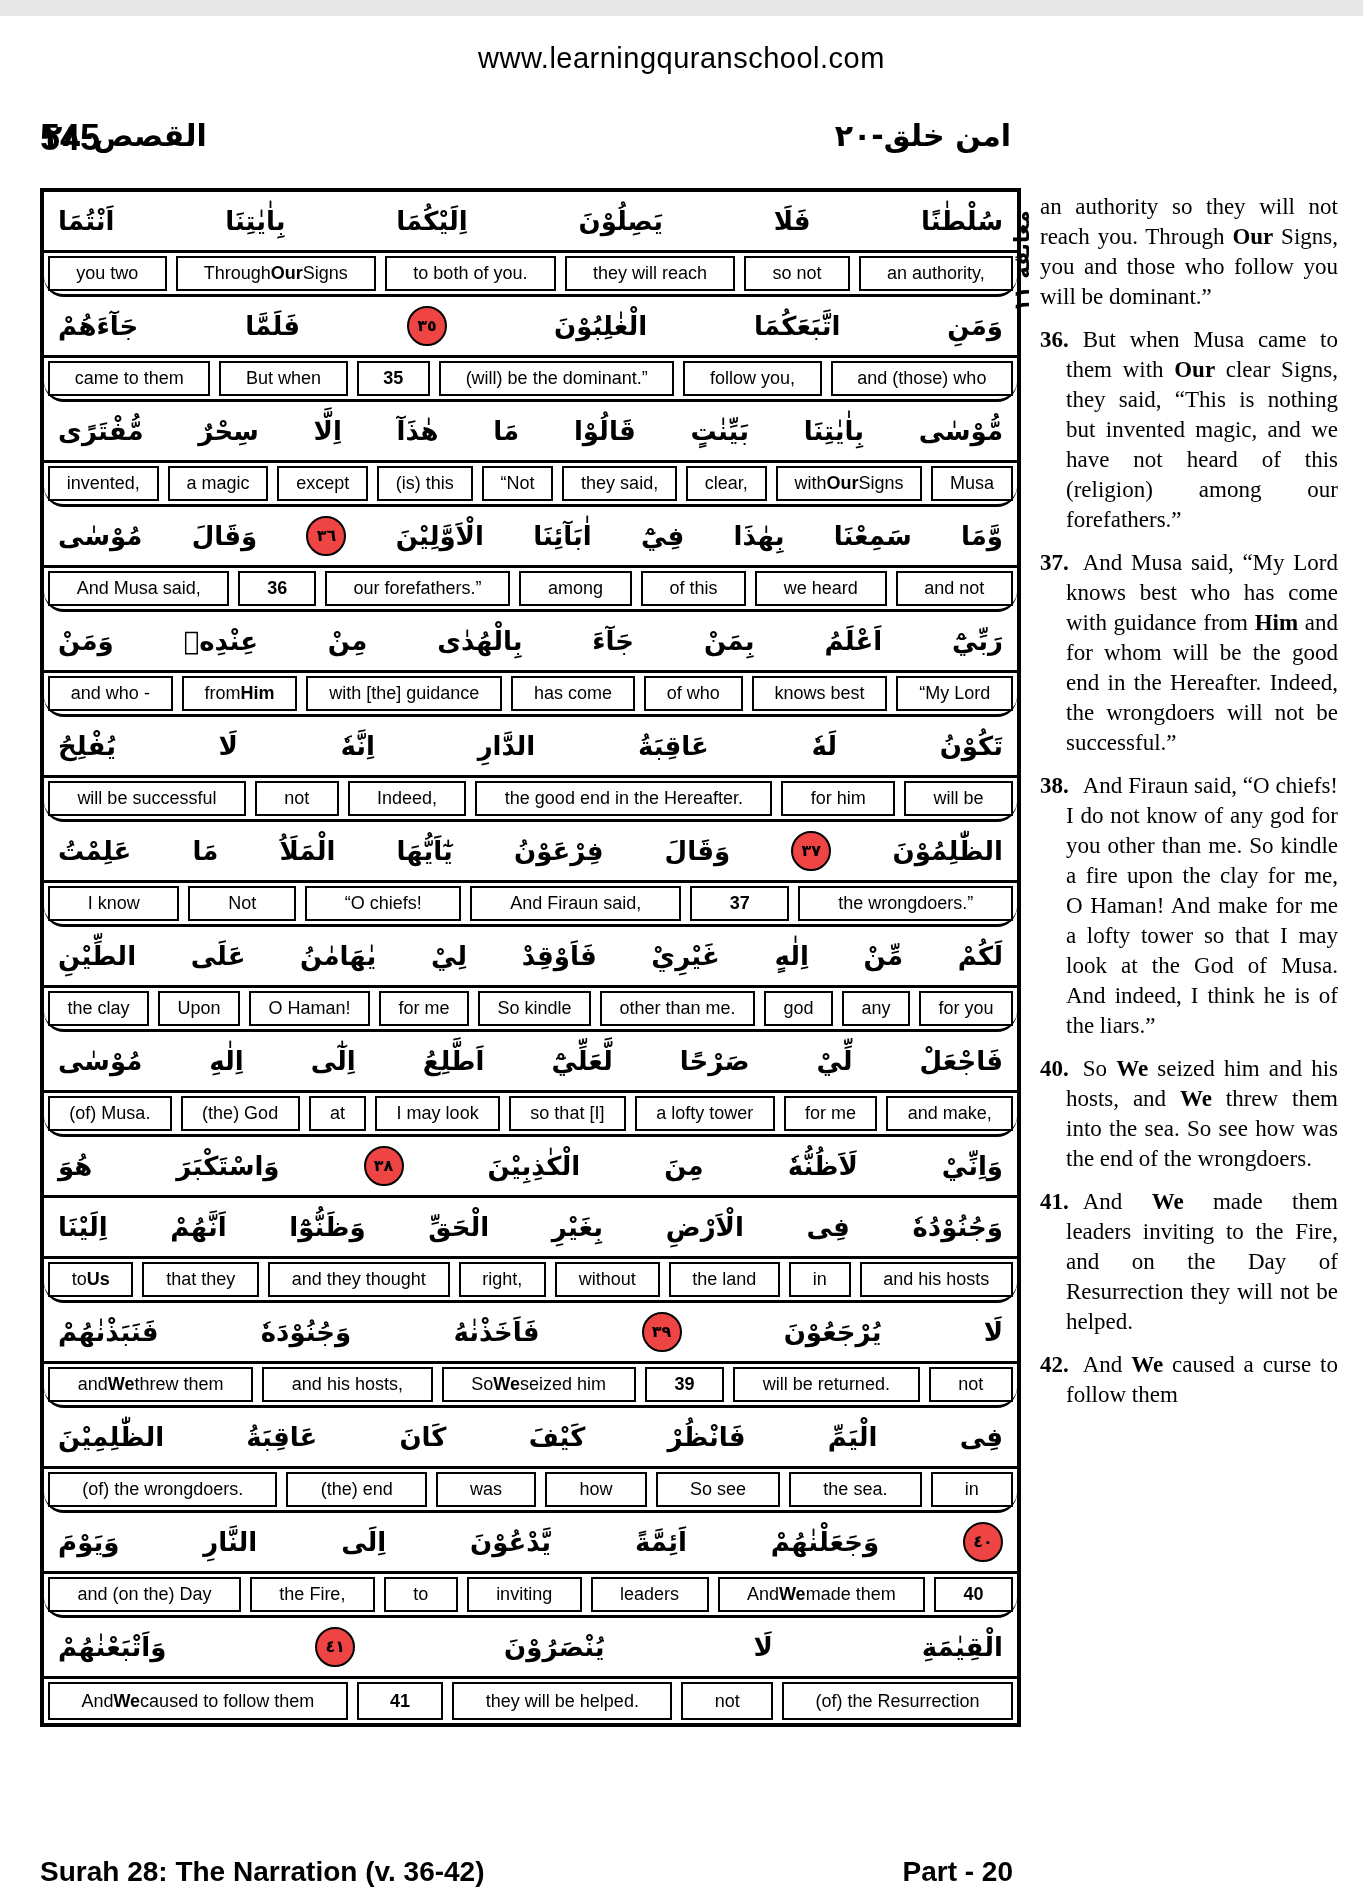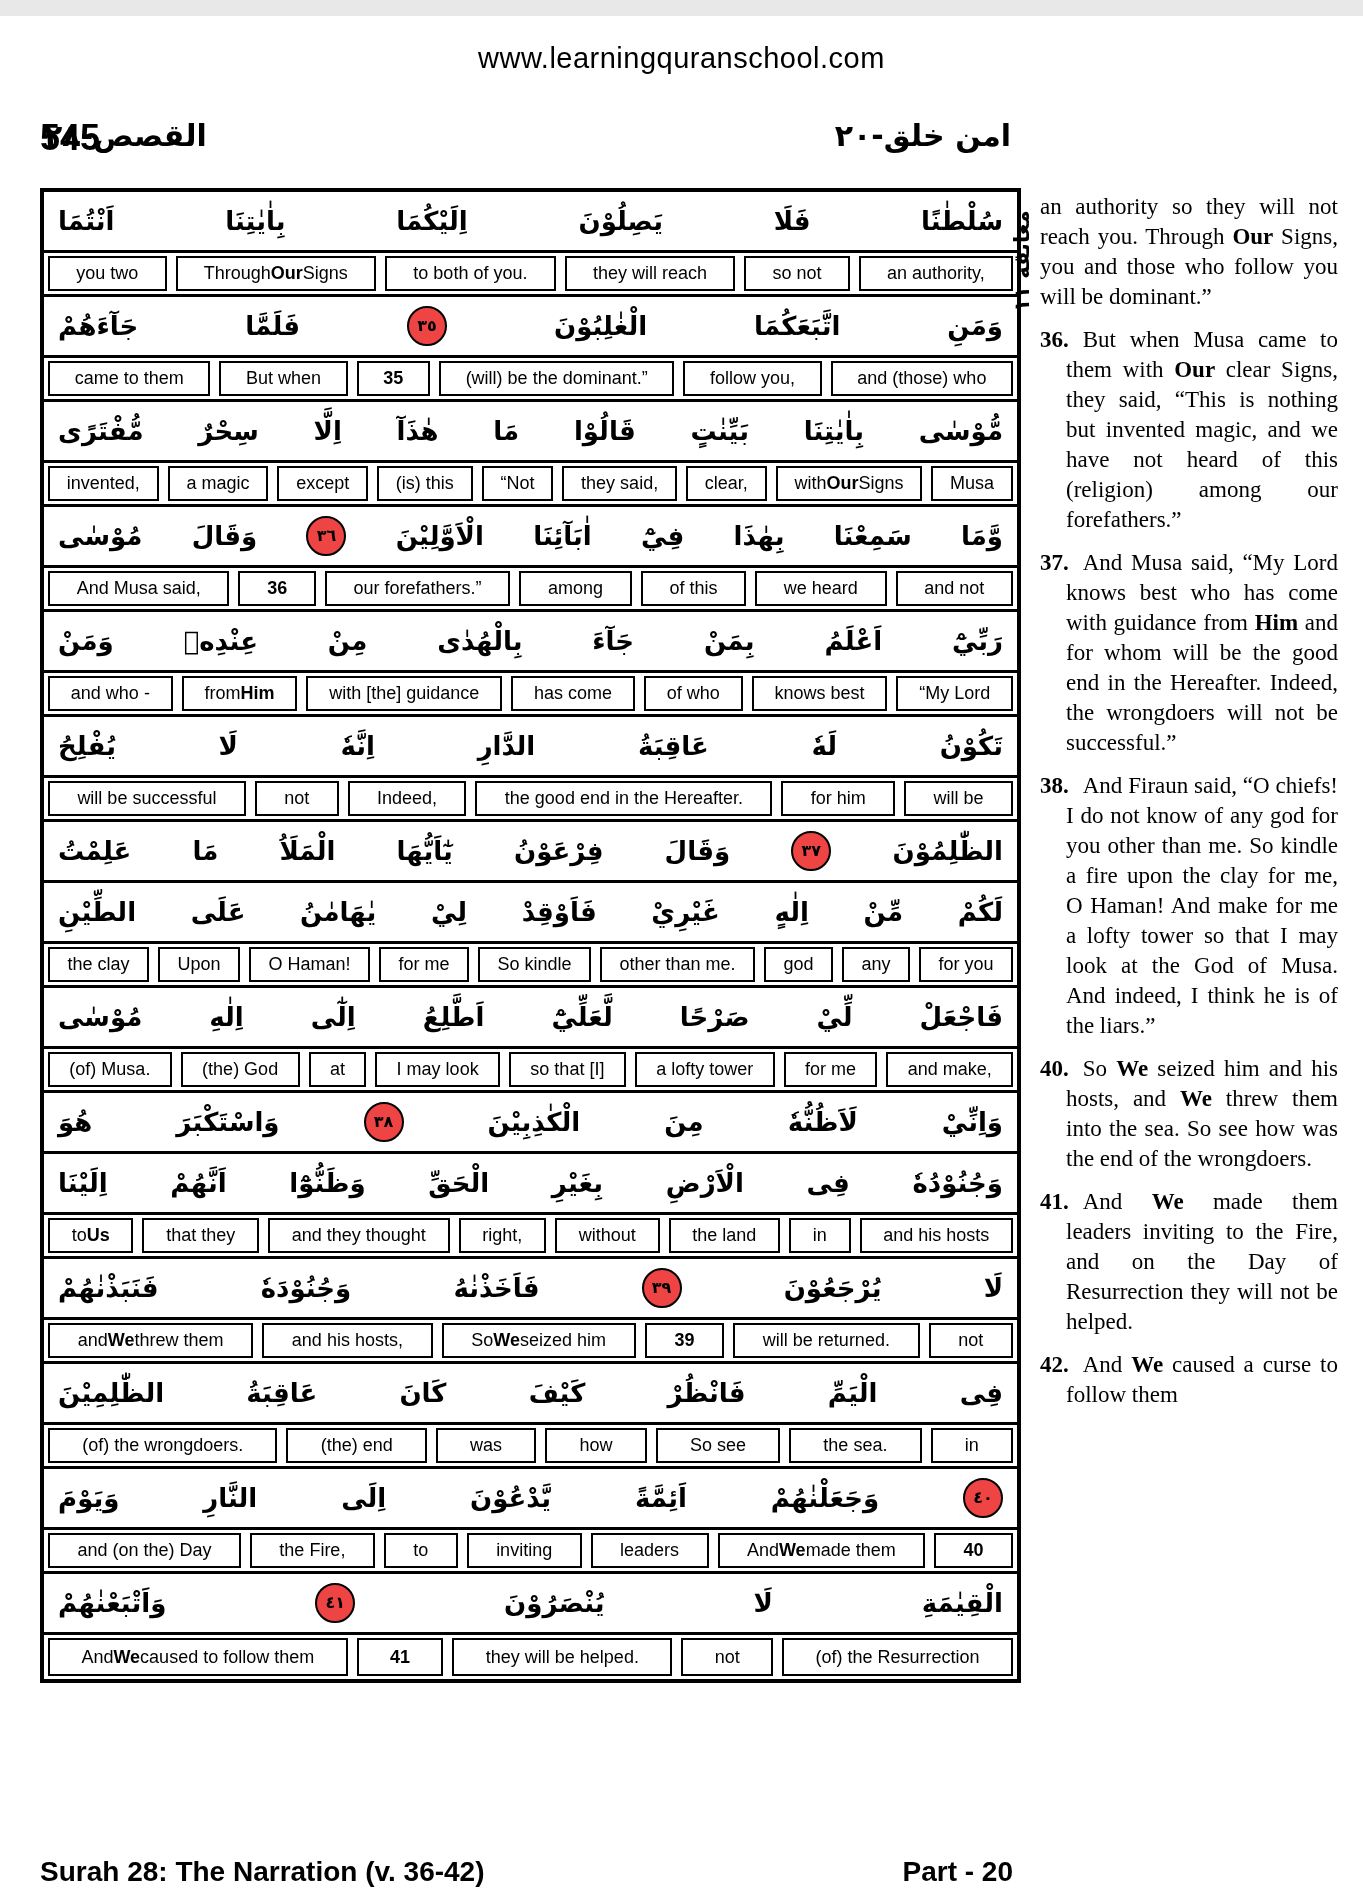--- a/index.html
+++ b/index.html
@@ -15,21 +15,21 @@
 
   .quran-table{position:absolute;top:172px;left:40px;width:973px;border:4px solid #000;background:#fff;}
   .ar-row{display:flex;direction:rtl;justify-content:space-between;align-items:center;
           height:58px;padding:0 14px;border-bottom:3px solid #000;
           font-family:"DejaVu Sans",sans-serif;font-weight:bold;font-size:26px;white-space:nowrap;}
   .ar-word{flex:0 1 auto;}
   .vn{display:inline-flex;align-items:center;justify-content:center;
       width:36px;height:36px;border:2.5px solid #000;border-radius:50%;
       font-size:16px;line-height:1;flex:0 0 auto;background:#ef4444;}
   .en-row{display:flex;justify-content:space-between;gap:9px;padding:3px 4px;
-          height:44px;box-sizing:border-box;border-bottom:3px solid #000;background:#fff;}
+          height:44px;box-sizing:border-box;border-bottom:3px solid #000;background:#fff;border-radius:20px;}
   .quran-table > .en-row:last-child{border-bottom:none;}
   .en-cell{flex:1 1 auto;border:2px solid #000;display:flex;align-items:center;justify-content:center;
            font-size:18px;white-space:nowrap;padding:0 7px;text-align:center;background:#fff;}
   .en-cell b{font-weight:bold;}
 
   .margin-note{position:absolute;left:1002px;top:150px;width:40px;height:190px;
                display:flex;align-items:center;justify-content:center;}
   .margin-note span{display:block;transform:rotate(-90deg);white-space:nowrap;
                font-family:"DejaVu Sans",sans-serif;font-weight:bold;font-size:21px;}
 
@@ -174,20 +174,30 @@
       <div class="ar-row" dir="rtl">
         <span class="ar-word">الظّٰلِمُوْنَ</span>
         <span class="vn">٣٧</span>
         <span class="ar-word">وَقَالَ</span>
         <span class="ar-word">فِرْعَوْنُ</span>
         <span class="ar-word">يٰٓاَيُّهَا</span>
         <span class="ar-word">الْمَلَاُ</span>
         <span class="ar-word">مَا</span>
         <span class="ar-word">عَلِمْتُ</span>
       </div>
+      <div class="en-row">
+        <div class="en-cell">I know</div>
+        <div class="en-cell">Not</div>
+        <div class="en-cell">“O chiefs!</div>
+        <div class="en-cell">And Firaun said,</div>
+        <div class="en-cell">
+          <b>37</b>
+        </div>
+        <div class="en-cell">the wrongdoers.”</div>
+      </div>
       <div class="ar-row" dir="rtl">
         <span class="ar-word">لَكُمْ</span>
         <span class="ar-word">مِّنْ</span>
         <span class="ar-word">اِلٰهٍ</span>
         <span class="ar-word">غَيْرِيْ</span>
         <span class="ar-word">فَاَوْقِدْ</span>
         <span class="ar-word">لِيْ</span>
         <span class="ar-word">يٰهَامٰنُ</span>
         <span class="ar-word">عَلَى</span>
         <span class="ar-word">الطِّيْنِ</span>

